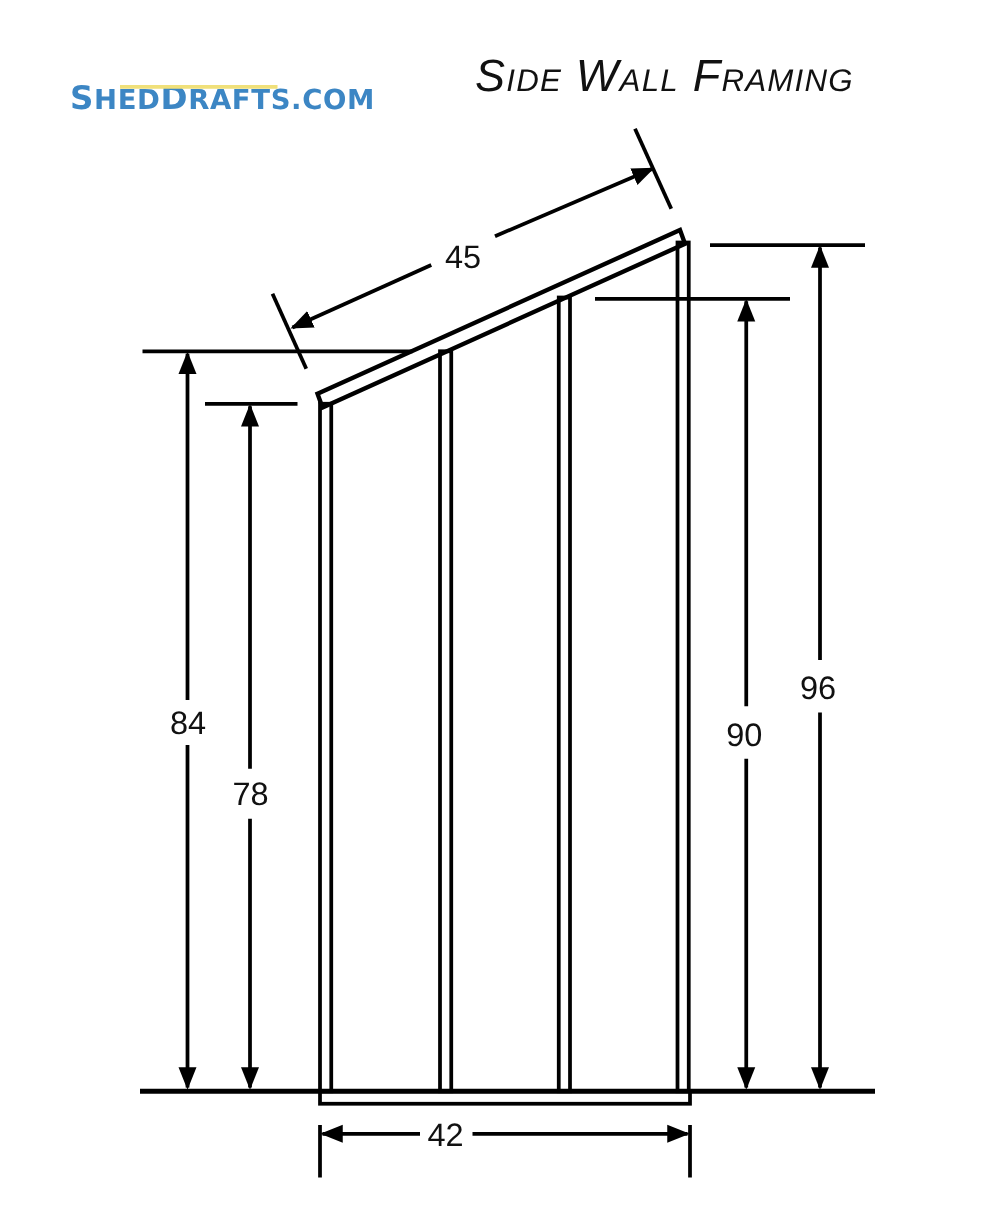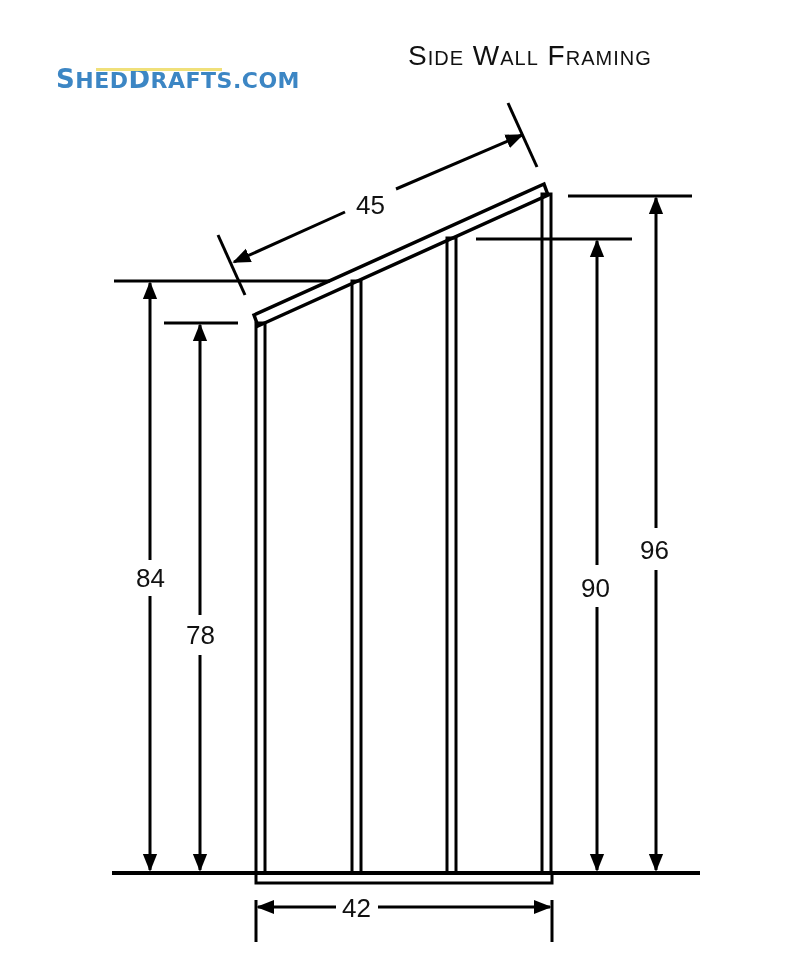--- a/index.html
+++ b/index.html
@@ -1,20 +1,20 @@
 <!DOCTYPE html>
 <html><head>
 <meta charset="utf-8">
 <style>
   html, body { margin: 0; padding: 0; background: #ffffff; }
   body { width: 800px; height: 979px; position: relative; overflow: hidden; font-family: "Liberation Sans", sans-serif; }
   .logo { position: absolute; left: 56px; top: 36px; font-family: "DejaVu Sans", sans-serif; font-weight: bold; font-size: 22px; letter-spacing: 0.5px; color: #3c86c4; margin-top: 28px; }
   .logo .big { font-size: 26px; }
   .logo-underline { position: absolute; left: 96px; top: 68px; width: 126px; height: 3px; background: #f0e07a; }
-  .title { position: absolute; left: 408px; top: 40px; font-family: "Liberation Sans", sans-serif; font-size: 28px; color: #111; letter-spacing: 1px; font-variant: small-caps; }
+  .title { position: absolute; left: 380px; top: 40px; font-family: "Liberation Sans", sans-serif; font-size: 36px; color: #111; letter-spacing: 1px; font-variant: small-caps; font-style: italic; }
   svg.drawing { position: absolute; left: 0; top: 0; }
   .dim { font-family: "Liberation Sans", sans-serif; font-size: 26px; fill: #111; }
 </style>
 </head>
 <body>
 
 <div class="logo">
   <span class="big">S</span><span>HED</span><span class="big">D</span><span>RAFTS.COM</span>
 </div>
 <div class="logo-underline"></div>

